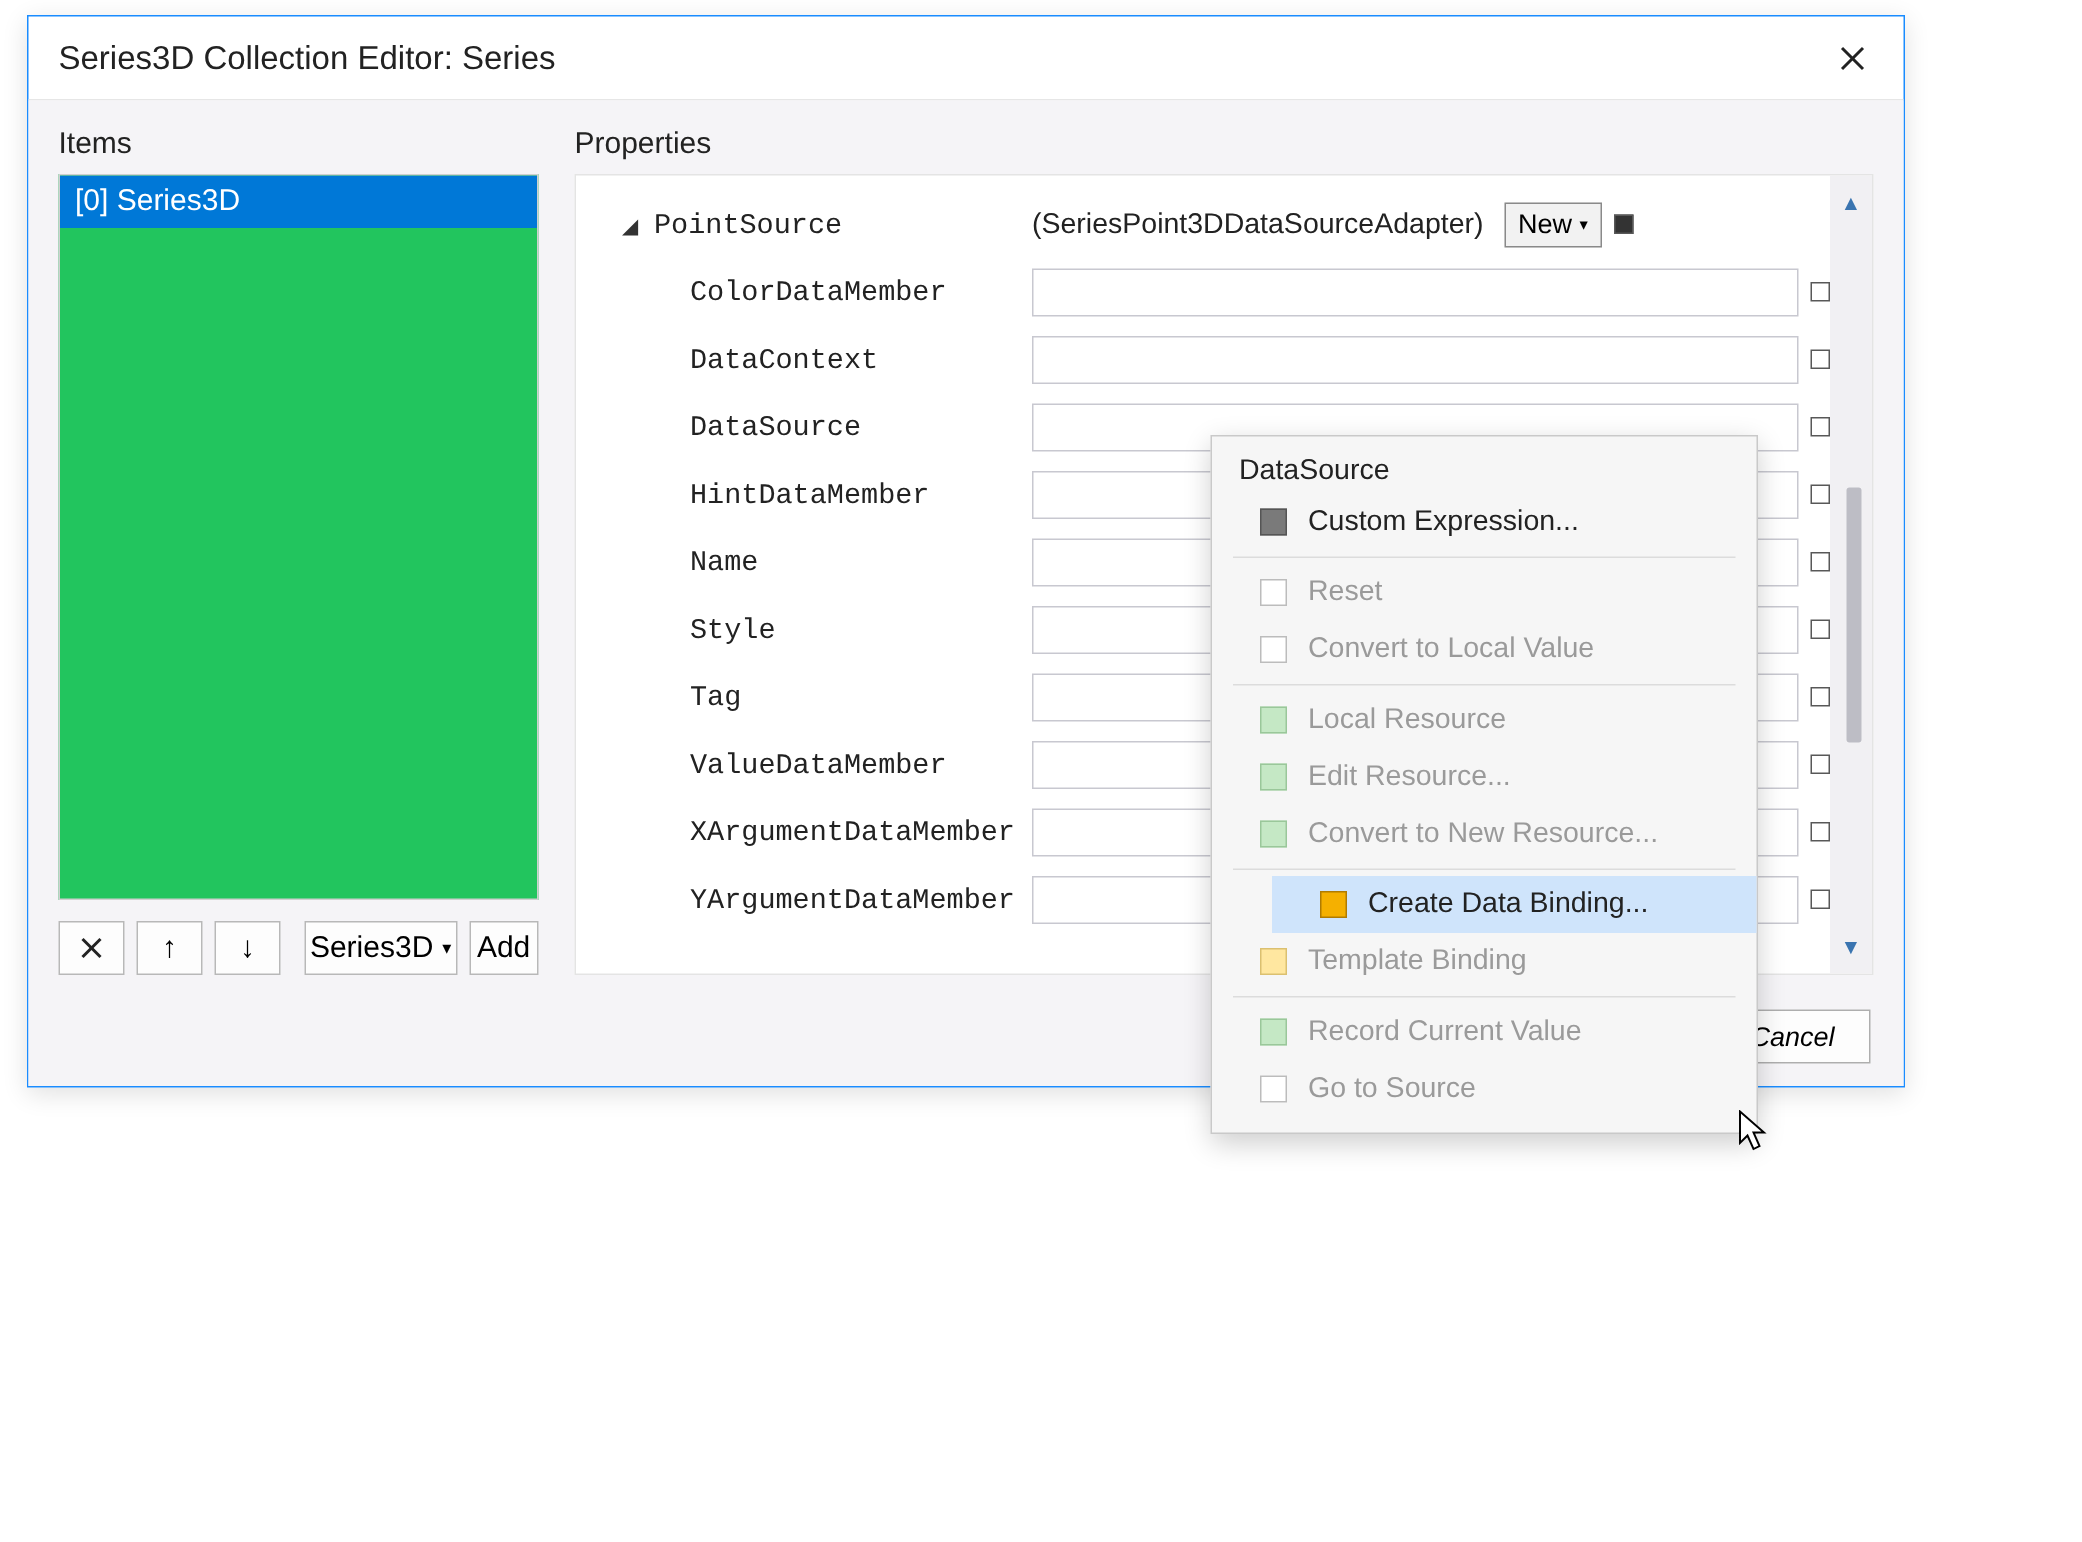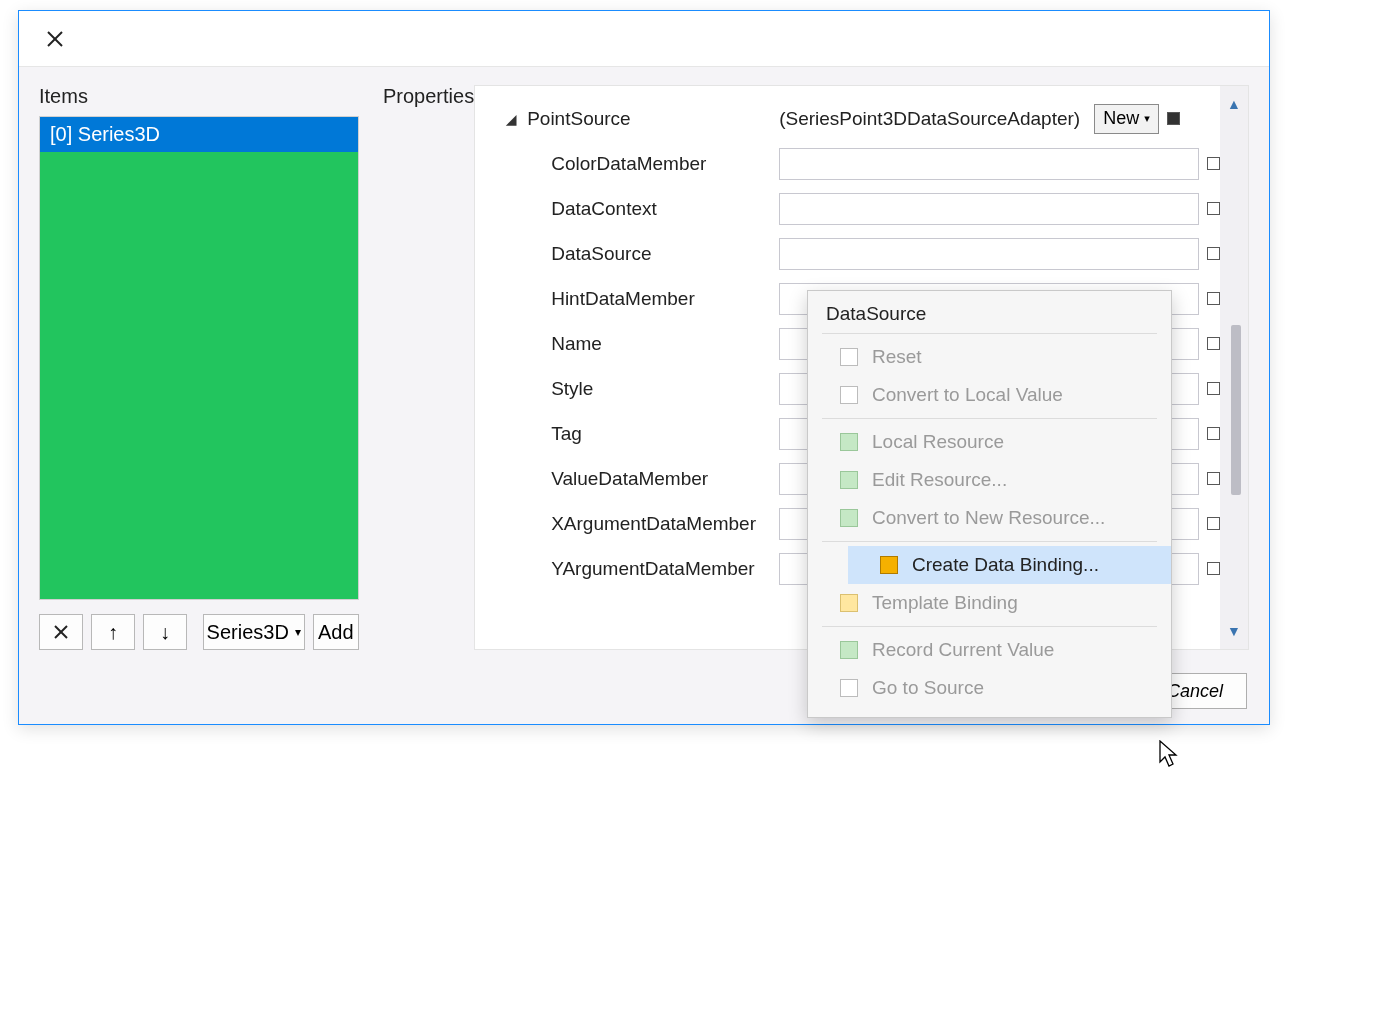--- a/index.html
+++ b/index.html
@@ -69,39 +69,39 @@
     background: #fdfdfd;
     display: inline-flex;
     align-items: center;
     justify-content: center;
     font-size: 20px;
     cursor: pointer;
     padding: 0 8px;
   }
   .toolbtn.combo { padding: 0 12px; }
   .toolbtn .caret { margin-left: 6px; font-size: 12px; }
-  .properties-pane { flex: 1; display: flex; flex-direction: row; position: relative; }
+  .properties-pane { flex: 1; display: flex; flex-direction: column; position: relative; }
   .prop-grid {
     flex: 1;
     background: #fff;
     border: 1px solid #e4e4e4;
     display: flex;
     overflow: hidden;
   }
   .prop-rows { flex: 1; padding: 10px 0 6px 28px; }
   .prop-row {
     display: flex;
     align-items: center;
     height: 45px;
   }
   .prop-toggle {
     width: 16px; font-size: 14px; color: #333; margin-right: 8px;
     display: inline-flex; justify-content:center;
   }
-  .prop-name { width: 252px; font-size: 19px; color: #222; }
+  .prop-name { width: 252px; font-size: 19px; color: #222; font-family: Liberation Mono, monospace; }
   .prop-name.indent { padding-left: 24px; }
   .prop-value {
     flex: 1;
     display: flex;
     align-items: center;
     gap: 8px;
   }
   .prop-input {
     flex: 1;
     height: 32px;
@@ -198,20 +198,21 @@
     width: 22px; height: 28px;
     z-index: 60;
   }
 </style>
 </head>
 <body>
 
 <div class="dialog">
 
   <div class="titlebar">
+    <div class="titlebar-title">Series3D Collection Editor: Series</div>
     <div class="close-x">
       <svg width="18" height="18" viewBox="0 0 18 18">
         <line x1="2" y1="2" x2="16" y2="16" stroke="#222" stroke-width="2"></line>
         <line x1="16" y1="2" x2="2" y2="16" stroke="#222" stroke-width="2"></line>
       </svg>
     </div>
   </div>
 
   <div class="body">
 
@@ -365,20 +366,24 @@
 
   <div class="footer">
     <button class="dlg-btn">OK</button>
     <button class="dlg-btn">Cancel</button>
   </div>
 
 </div>
 
 <div class="ctxmenu">
   <div class="ctx-title">DataSource</div>
+  <div class="ctx-item enabled">
+    <span class="swatch sw-gray"></span>
+    <span>Custom Expression...</span>
+  </div>
   <div class="ctx-group-sep"></div>
   <div class="ctx-item disabled">
     <span class="swatch sw-empty"></span>
     <span>Reset</span>
   </div>
   <div class="ctx-item disabled">
     <span class="swatch sw-empty"></span>
     <span>Convert to Local Value</span>
   </div>
   <div class="ctx-group-sep"></div>

